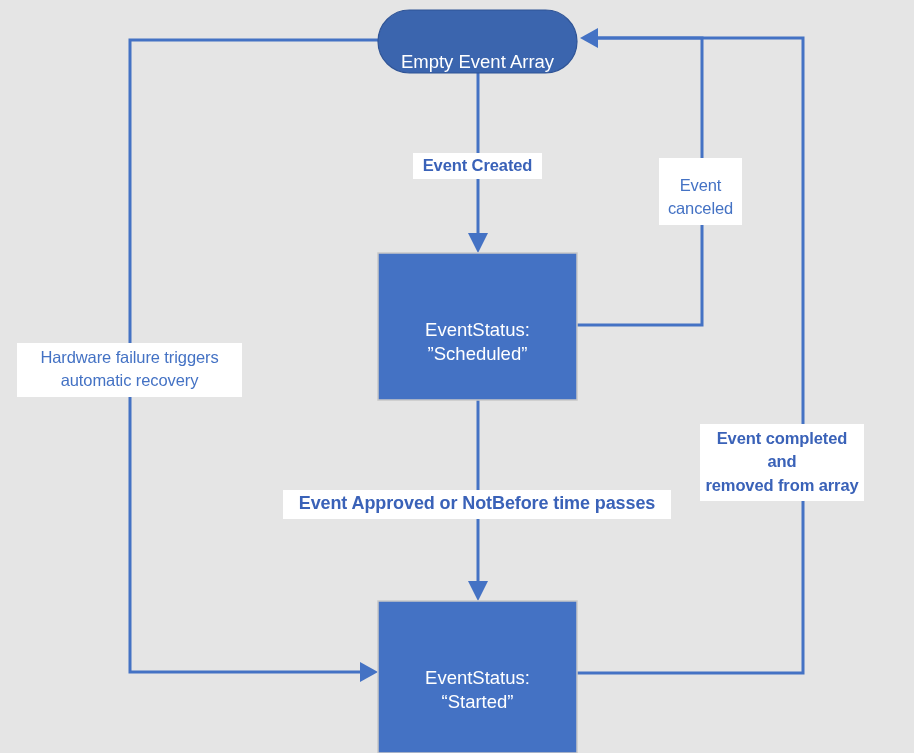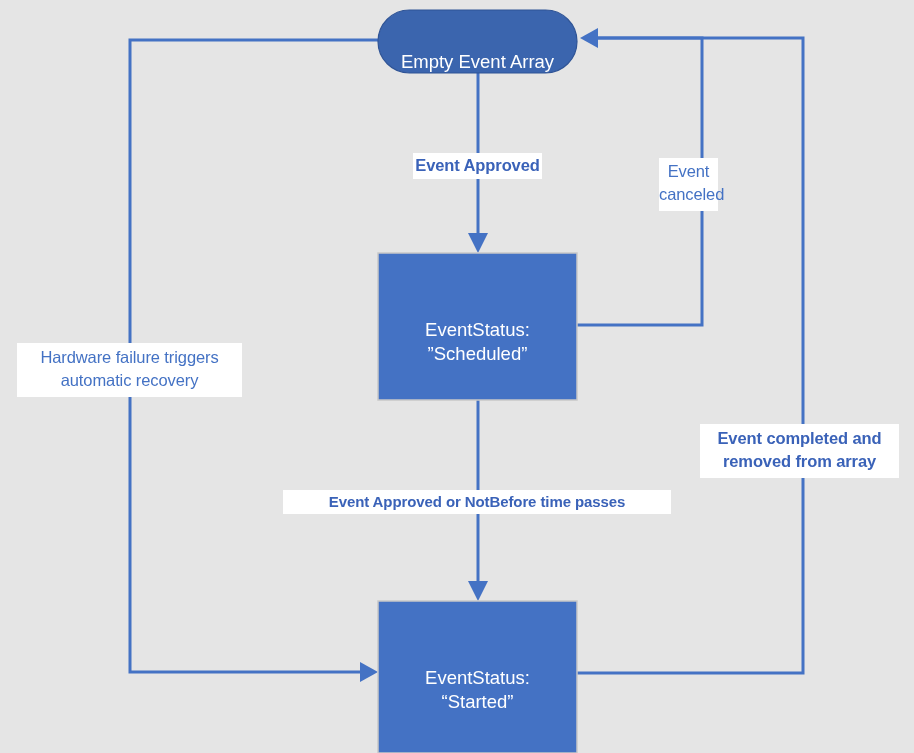--- a/index.html
+++ b/index.html
@@ -67,44 +67,44 @@
   #label-event-created {
     left: 413px;
     top: 153px;
     width: 129px;
     font-size: 16.5px;
     padding: 1px 0 2px 0;
   }
   #label-event-canceled {
     left: 659px;
     top: 158px;
-    width: 59px;
+    width: 83px;
     font-size: 16.5px;
-    padding: 2px 0 4px 0;
+    padding: 16px 0 4px 0;
   }
   #label-hardware-failure {
     left: 17px;
     top: 331px;
     width: 225px;
     font-size: 16.5px;
     padding: 3px 0 4px 0;
     margin-top: 12px;
   }
   #label-event-completed {
     left: 700px;
     top: 424px;
-    width: 199px;
+    width: 164px;
     font-size: 16.5px;
     padding: 3px 0 4px 0;
   }
   #label-event-approved {
     left: 283px;
     top: 490px;
     width: 388px;
-    font-size: 15px;
+    font-size: 18px;
     padding: 1px 0 2px 0;
   }
 </style>
 </head>
 <body>
 
 <div id="canvas">
 
   <svg id="diagram-svg" viewBox="0 0 914 753" xmlns="http://www.w3.org/2000/svg">
     <defs>
@@ -155,21 +155,21 @@
   </svg>
 
   <div class="node-label" id="oval-label">Empty Event Array</div>
 
   <div class="node-label" id="scheduled-label">EventStatus:
 ”Scheduled”</div>
 
   <div class="node-label" id="started-label">EventStatus:
 “Started”</div>
 
-  <div class="edge-label bold" id="label-event-created">Event Approved</div>
+  <div class="edge-label bold" id="label-event-created">Event Created</div>
 
   <div class="edge-label" id="label-event-canceled">Event
 canceled</div>
 
   <div class="edge-label" id="label-hardware-failure">Hardware failure triggers
 automatic recovery</div>
 
   <div class="edge-label bold" id="label-event-completed">Event completed and
 removed from array</div>
 

